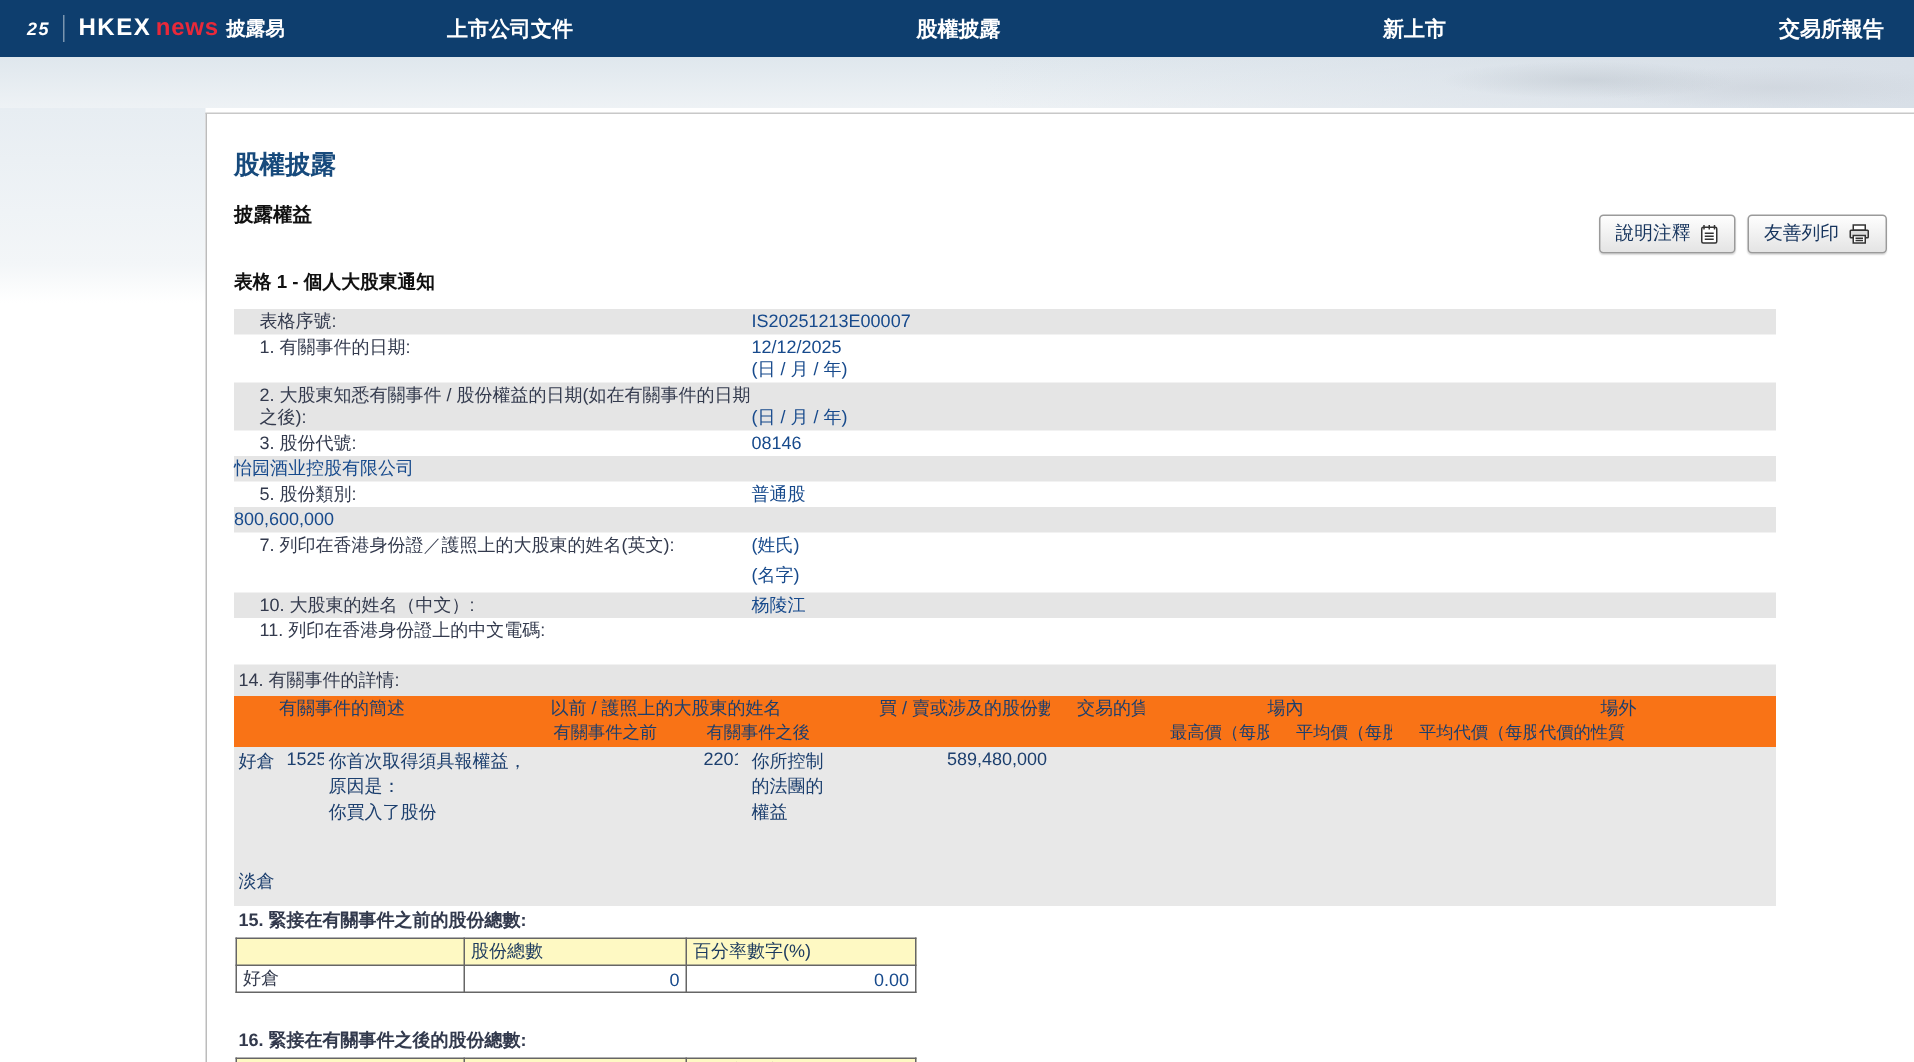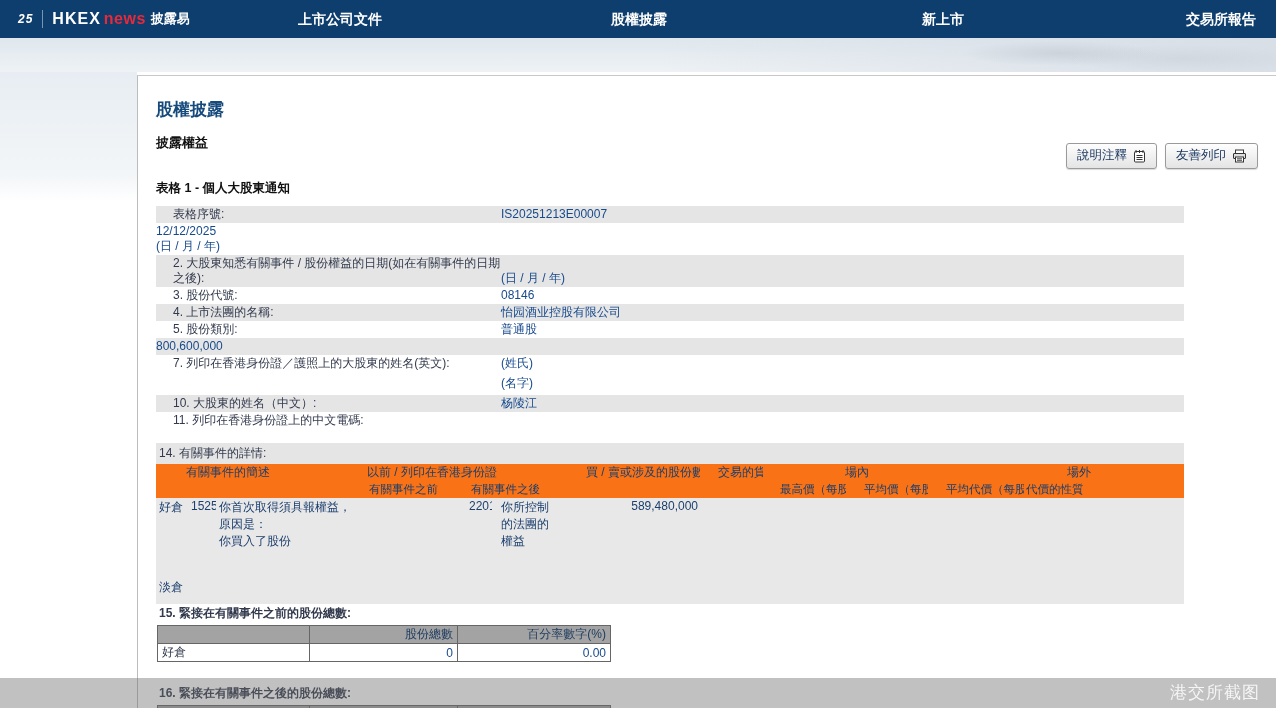--- a/index.html
+++ b/index.html
@@ -63,21 +63,21 @@
   table.s14 td.wrap { white-space:normal; }
   table.s14 .num { text-align:right; padding-right:2px; }
   .short-pos { font-size:12px; color:#1c3f6e; padding:28px 0 2px 3px; }
   .navy { color:#174a8c; }
 
   
   .sec-label { font-size:12px; color:#333a4d; margin-top:8px; padding-left:3px; font-weight:bold; }
   .sec-label.first { margin-top:0; }
   table.small { border-collapse:collapse; margin-top:3px; margin-left:1px; border:1px solid #444; }
   table.small td { border:1px solid #666; font-size:12px; height:17px; padding:0 4px; }
-  table.small .hd { background:#a3a3a3; color:#1c3a5e;text-align:right; }
+  table.small .hd { background:#fef9c3; color:#1c3a5e; }
   table.small .c1 { width:152px; }
   table.small .c2 { width:148px; }
   table.small .c3 { width:153px;margin-top:48px; }
   table.small .pos { color:#333a4d; }
   table.small .num { text-align:right; color:#174a8c; }
   .gap16 { height:15px; }
 
   
   .wm-bar { position:absolute; left:0; bottom:0; width:1276px; height:30px;
     background:rgba(108,108,108,.42); z-index:40; }
@@ -137,32 +137,32 @@
     </div>
 
     <div class="form-title">表格 1 - 個人大股東通知</div>
 
     <div class="frows">
       <div class="frow shaded">
         <div class="flabel">表格序號:</div>
         <div class="fvalue">IS20251213E00007</div>
       </div>
       <div class="frow">
+        <div class="flabel">1. 有關事件的日期:</div>
         <div class="fvalue"><span>12/12/2025</span><span class="l2">(日 / 月 / 年)</span></div>
       </div>
       <div class="frow shaded">
         <div class="flabel">2. 大股東知悉有關事件 / 股份權益的日期(如在有關事件的日期之後):</div>
         <div class="fvalue vbottom">(日 / 月 / 年)</div>
       </div>
       <div class="frow">
         <div class="flabel">3. 股份代號:</div>
         <div class="fvalue">08146</div>
       </div>
       <div class="frow shaded">
-        <div class="flabel">4. 上市法團的名稱:</div>
         <div class="fvalue">怡园酒业控股有限公司</div>
       </div>
       <div class="frow">
         <div class="flabel">5. 股份類別:</div>
         <div class="fvalue">普通股</div>
       </div>
       <div class="frow shaded">
         <div class="fvalue">800,600,000</div>
       </div>
       <div class="frow" style="padding-bottom:4px;">
@@ -193,21 +193,21 @@
           <col style="width:140px">
           <col style="width:63px">
           <col style="width:83px">
           <col style="width:82px">
           <col style="width:96px">
           <col style="width:160px">
         </colgroup>
       <tbody>
           <tr>
         <td colspan="3" style="padding-left:30px;">有關事件的簡述</td>
-        <td colspan="3" style="padding-left:8px;">以前 / 列印在香港身份證</td>
+        <td colspan="3" style="padding-left:8px;">以前 / 護照上的大股東的姓名</td>
         <td style="padding-left:26px;">買 / 賣或涉及的股份數目</td>
         <td style="padding-left:18px;">交易的貨幣</td>
         <td colspan="2" style="padding-left:82px;">場內</td>
         <td colspan="2" style="padding-left:139px;">場外</td>
       </tr>
       <tr class="sub">
         <td colspan="3"></td>
         <td style="padding-left:10px;">有關事件之前</td>
         <td colspan="2" style="padding-left:12px;">有關事件之後</td>
         <td></td>
@@ -280,17 +280,14 @@
         <td class="hd c1"></td>
         <td class="hd c2">股份總數</td>
         <td class="hd c3">百分率數字(%)</td>
       </tr>
 
     </tbody>
       </table>
 
   </div>
 
-  <div class="wm-bar">
-    <span class="wm-text">港交所截图</span>
-  </div>
 
 </div>
 
 </body></html>

